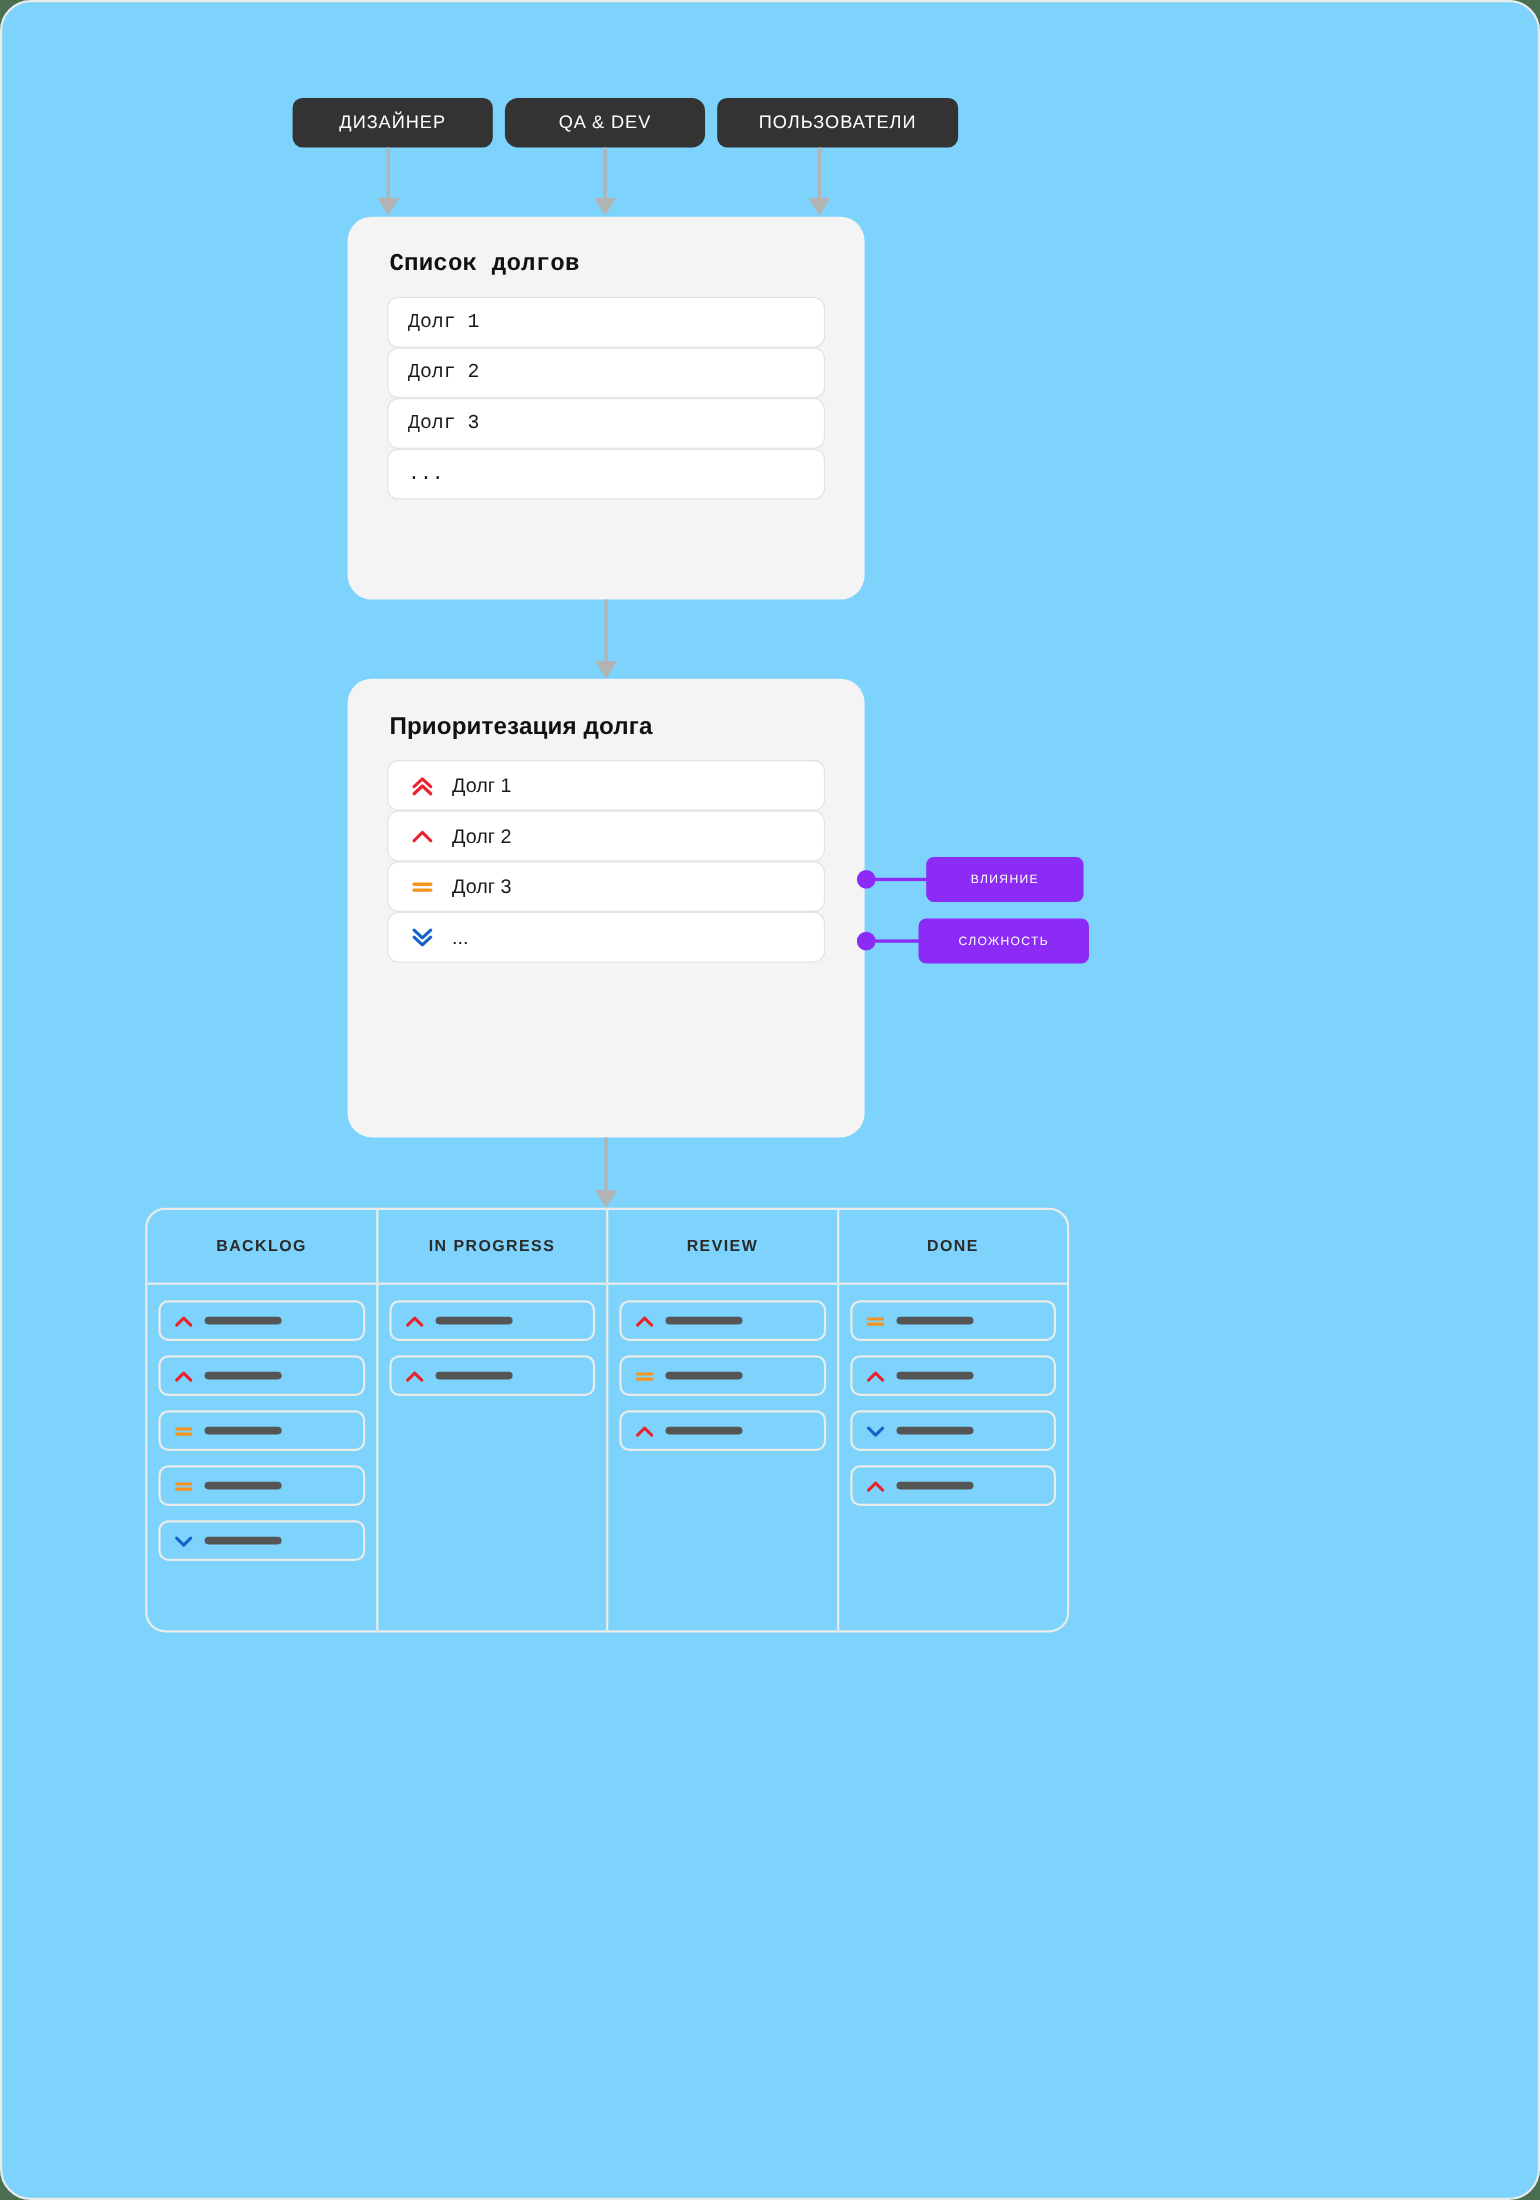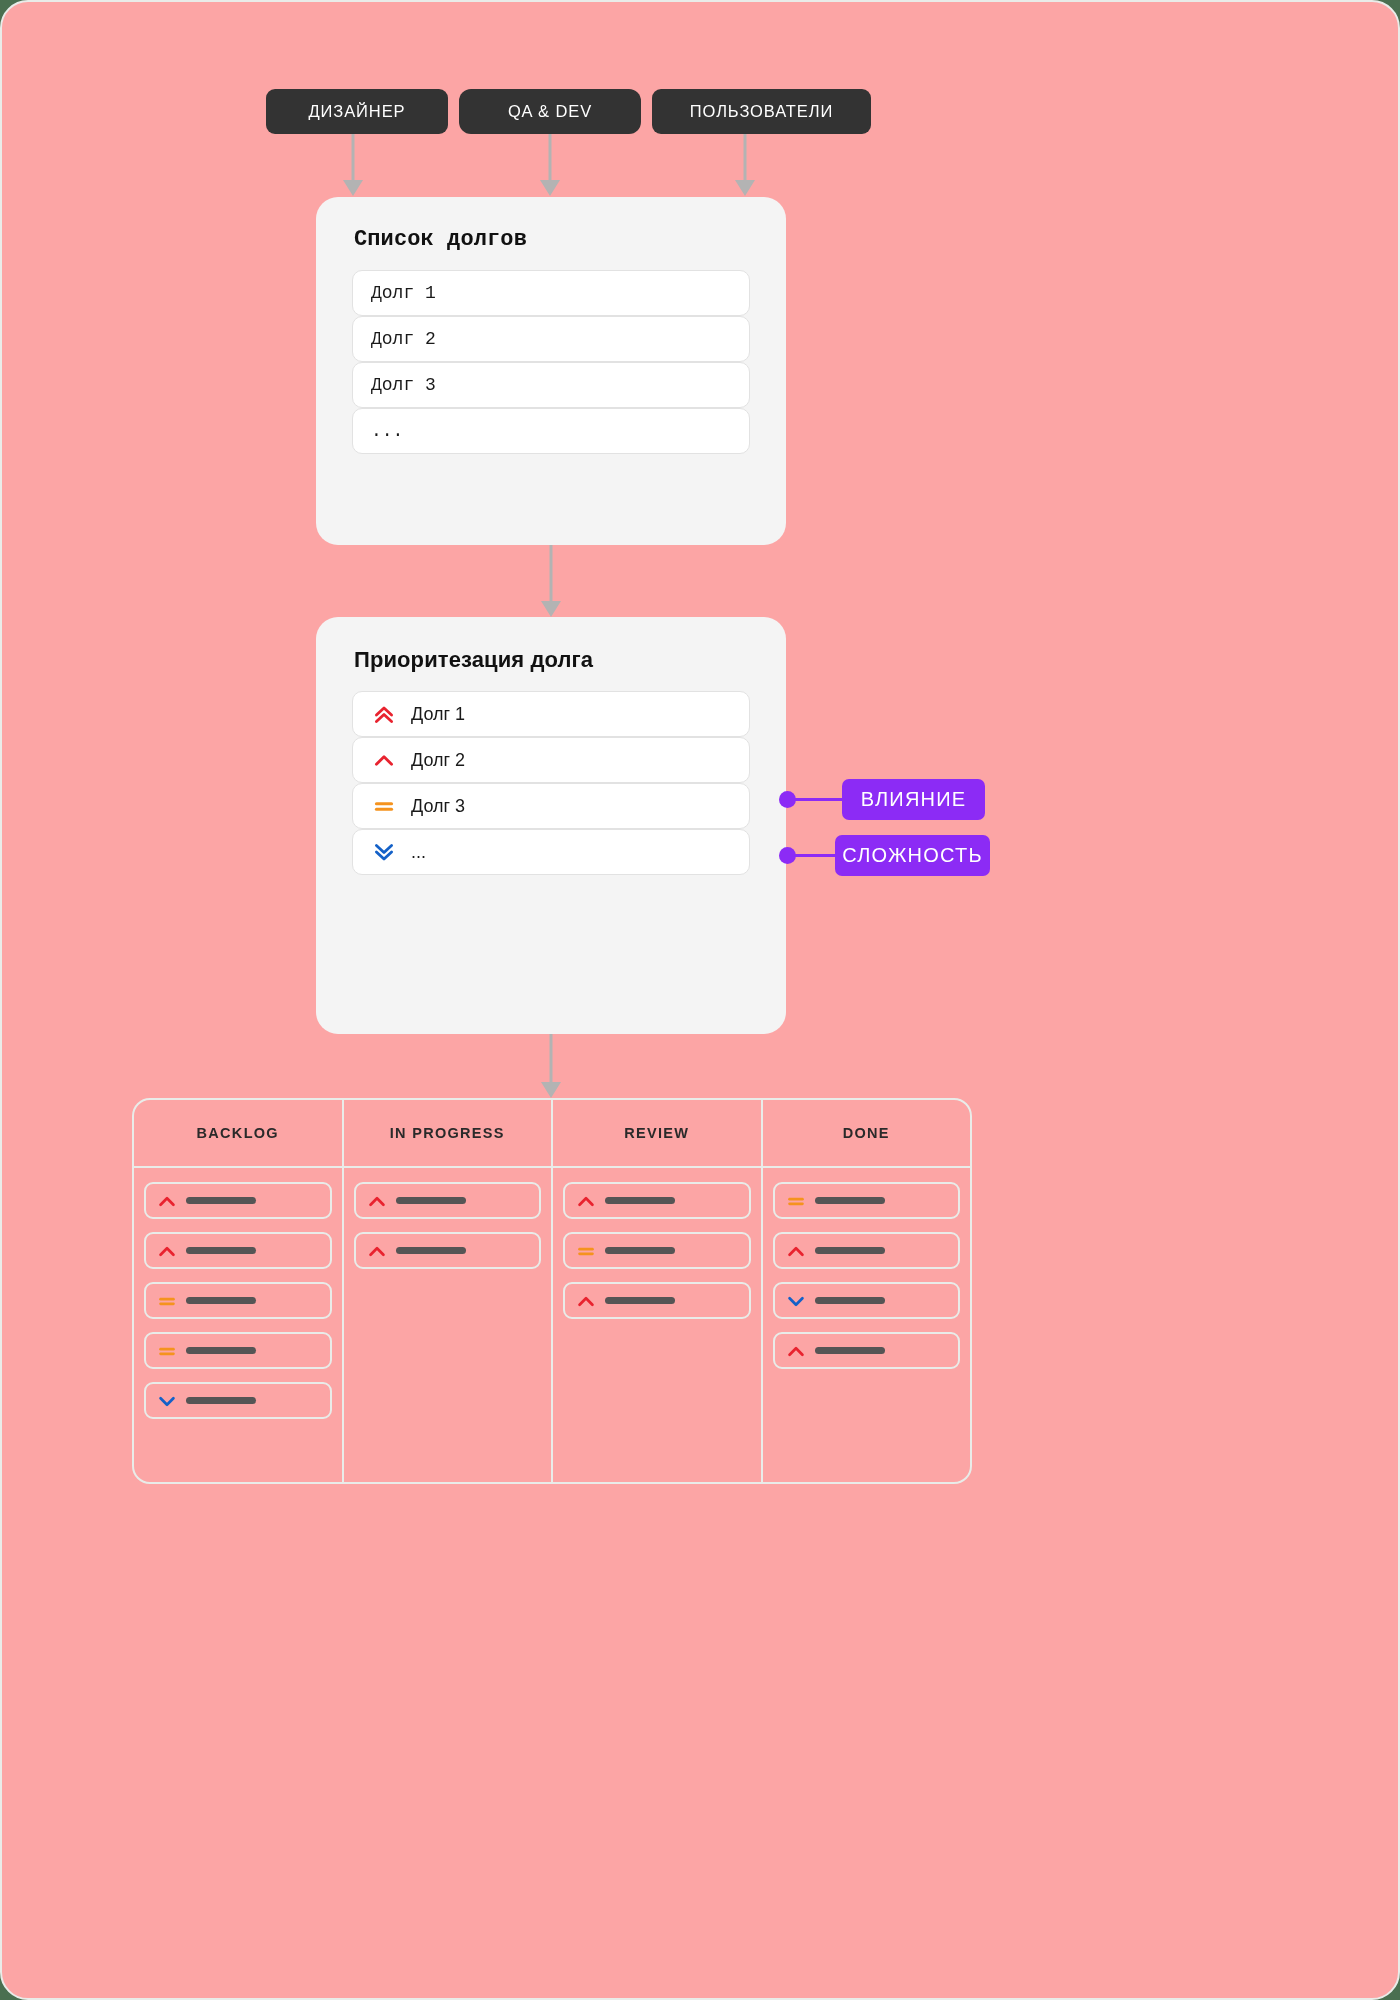--- a/index.html
+++ b/index.html
@@ -5,21 +5,21 @@
   * { box-sizing: border-box; margin: 0; padding: 0; }
   html, body {
     width: 1400px; height: 2000px;
     background: #4a6f50;
     font-family: "Liberation Sans", sans-serif;
     overflow: hidden;
   }
   .canvas {
     position: relative;
     width: 1400px; height: 2000px;
-    background: #fca5a5;
+    background: #7dd3fc;
     border: 2px solid #e9ece9;
     border-radius: 28px;
   }
 
   
   .chip {
     position: absolute;
     background: #333333;
     color: #ffffff;
     border-radius: 9px;
@@ -81,21 +81,21 @@
   .row .label { line-height: 1; }
 
   
   .tag {
     position: absolute;
     background: #8c2bf5;
     color: #ffffff;
     border-radius: 7px;
     height: 41px;
     display: flex; align-items: center; justify-content: center;
-    font-size: 20px;
+    font-size: 11px;
     letter-spacing: 1.2px;
     padding: 0 20px;
     white-space: nowrap;
   }
   .tag-dot {
     position: absolute;
     width: 17px; height: 17px;
     border-radius: 50%;
     background: #8c2bf5;
   }

